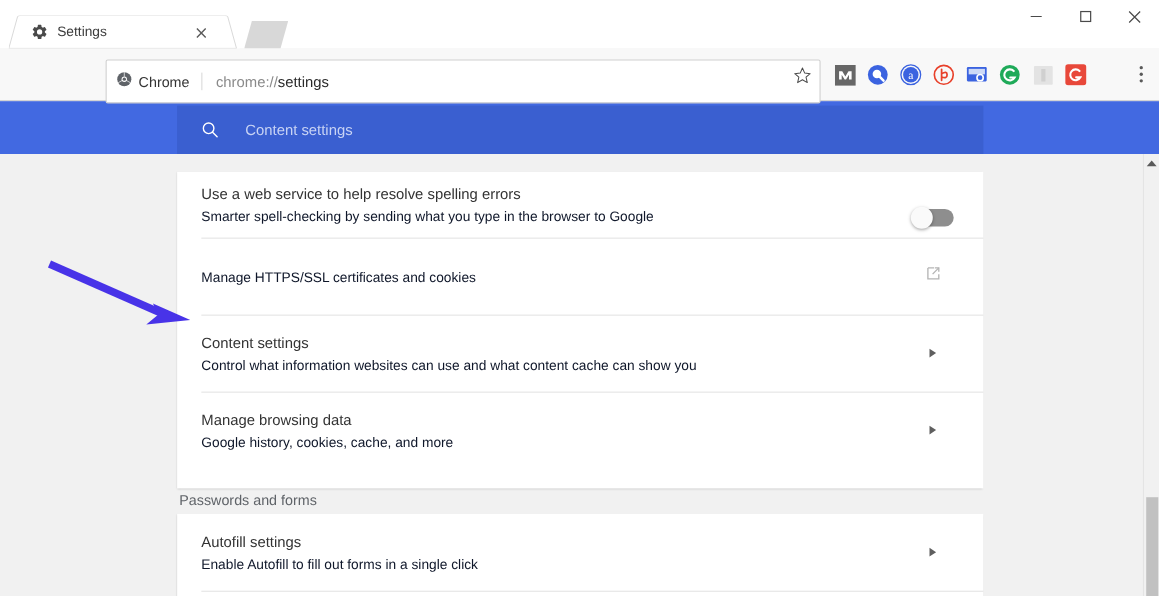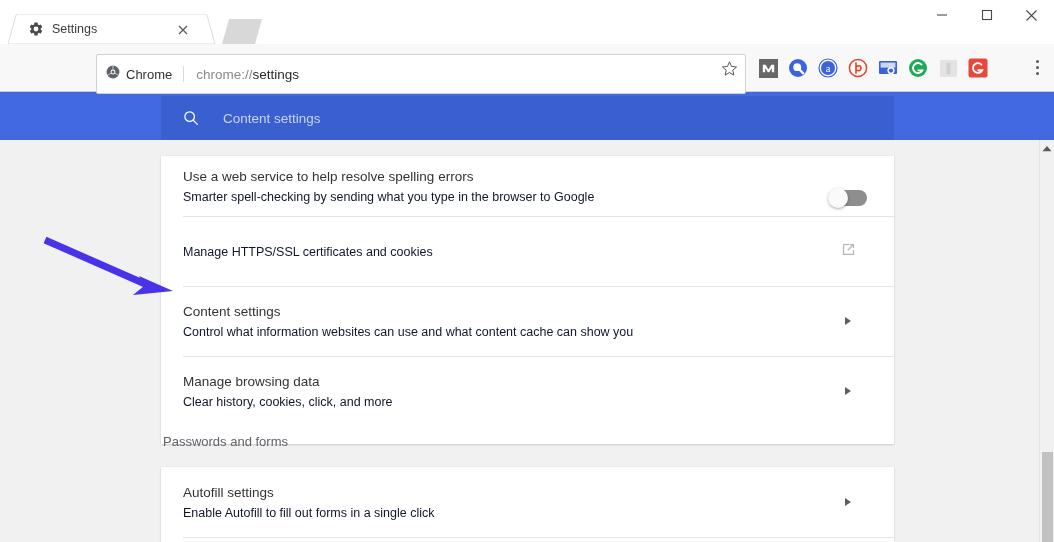--- a/index.html
+++ b/index.html
@@ -296,21 +296,21 @@
 
   .chevron {
     width: 0; height: 0;
     border-left: 6px solid #5f5f5f;
     border-top: 4.5px solid transparent;
     border-bottom: 4.5px solid transparent;
   }
 
   .section-head {
     position: absolute;
-    left: 163px; top: 293px;
+    left: 163px; top: 306px;
     font-size: 13px;
     color: #5f6368;
     line-height: 18px;
     white-space: nowrap;
   }
 
   
   .scrollbar {
     position: absolute;
     left: 1039px; top: 140px;
@@ -556,21 +556,21 @@
           <div class="srow-sub">Control what information websites can use and what content cache can show you</div>
         </div>
         <div class="srow-ctl">
           <span class="chevron"></span>
         </div>
       </div>
 
       <div class="srow">
         <div class="srow-texts">
           <div class="srow-title">Manage browsing data</div>
-          <div class="srow-sub">Clear history, cookies, click, and more</div>
+          <div class="srow-sub">Google history, cookies, cache, and more</div>
         </div>
         <div class="srow-ctl">
           <span class="chevron"></span>
         </div>
       </div>
 
     </div>
 
     <div class="section-head">Passwords and forms</div>
 

